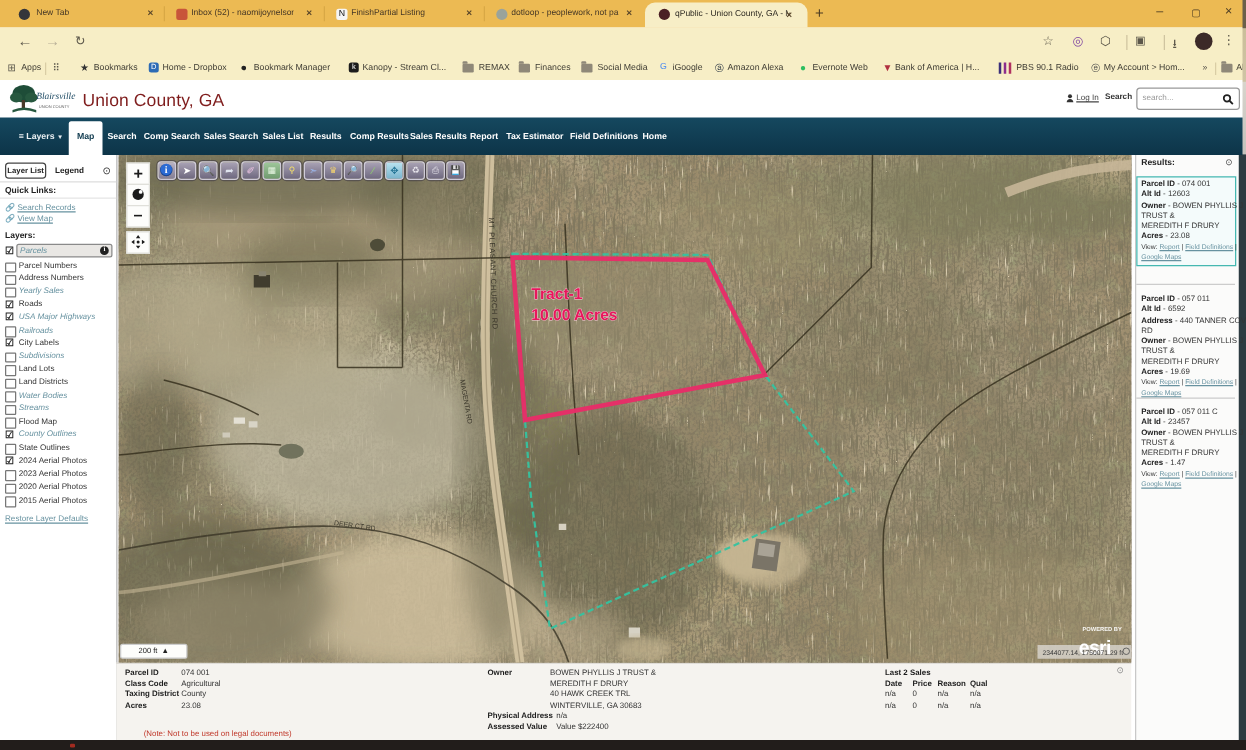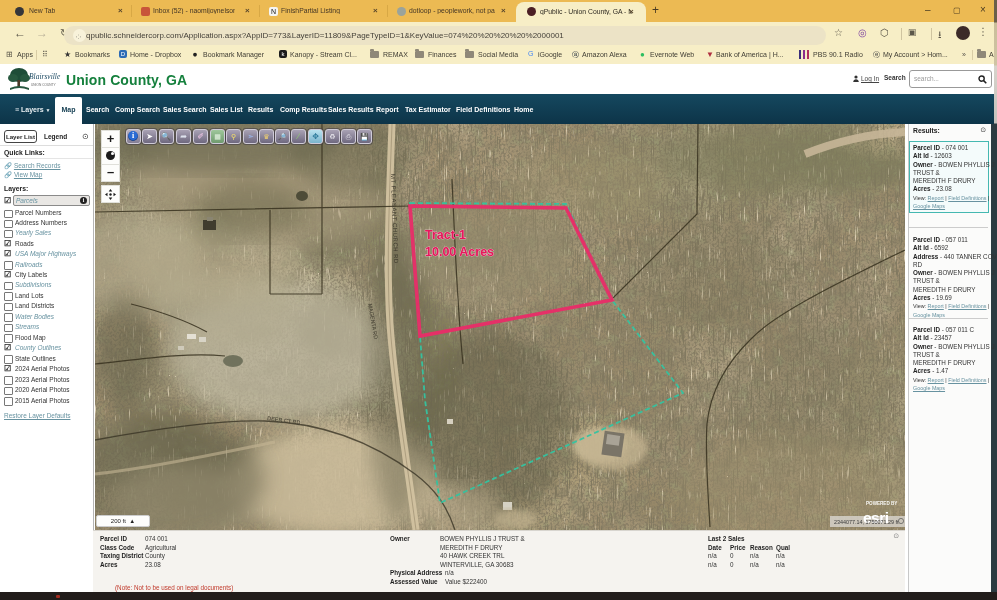--- a/index.html
+++ b/index.html
@@ -20,21 +20,21 @@
 #urlpill{position:absolute;left:64px;top:3.5px;width:762px;height:19px;border-radius:10px;background:#ece3c6}
 #urltxt{position:absolute;left:22px;top:5px;font-size:8px;color:#46423a;white-space:nowrap;overflow:hidden;width:730px}
 
 #bookbar{left:0;top:46px;width:997px;height:18px;background:#f7eec6;border-bottom:1px solid #e9dfb8}
 .bm{position:absolute;top:5px;font-size:7px;color:#3f3c33;white-space:nowrap}
 .bmi{position:absolute;top:4px;font-size:8px}
 .folder{position:absolute;top:4.5px;width:9px;height:7px;background:#8f8878;border-radius:1px}
 .folder:before{content:"";position:absolute;left:0;top:-2px;width:4px;height:2px;background:#8f8878;border-radius:1px 1px 0 0}
 
 #phead{left:0;top:64px;width:997px;height:30px;background:#fff}
-#ptitle{position:absolute;left:66px;top:8px;font-size:14px;color:#15803d;font-weight:bold;letter-spacing:0.1px}
+#ptitle{position:absolute;left:66px;top:8px;font-size:14px;color:#7f1d1d;font-weight:normal;letter-spacing:0.1px}
 #srchbox{position:absolute;left:909px;top:6px;width:81px;height:16px;border:1px solid #999;border-radius:3px;background:#fff}
 
 #nav{left:0;top:94px;width:997px;height:30px;background:linear-gradient(#15485f,#0d3448)}
 .nv{position:absolute;top:12px;font-size:7px;font-weight:bold;color:#fff;white-space:nowrap}
 #mapTab{position:absolute;left:55px;top:3px;width:27px;height:27px;background:#fff;border-radius:2px 2px 0 0}
 #mapTab span{position:absolute;left:0;right:0;top:9px;text-align:center;font-size:7px;font-weight:bold;color:#123c50}
 
 #sidebar{left:0;top:124px;width:93px;height:468px;background:#fff;border-right:1px solid #b5b5b5}
 #results{left:908px;top:124px;width:82px;height:468px;background:#fbfbfa;border-left:1px solid #c8c8c8}
 #rightstrip{left:991px;top:124px;width:6px;height:476px;background:#2c3b41}
@@ -93,25 +93,20 @@
   <span class="winbtn" style="left:652px;top:3px;font-size:12px;color:#4a3b22">+</span>
   <span class="winbtn" style="left:925px">–</span>
   <span class="winbtn" style="left:953px;font-size:8px;top:6px">▢</span>
   <span class="winbtn" style="left:980px">×</span>
 </div>
 
 <div class="abs" id="toolbar">
   <span class="tbi" style="left:14px">←</span>
   <span class="tbi" style="left:36px;color:#b9b098">→</span>
   <span class="tbi" style="left:60px;font-size:10px;top:5px">↻</span>
-  <div id="urlpill">
-    <span style="position:absolute;left:9px;top:3px;width:13px;height:13px;border-radius:50%;background:#f8f2da"></span>
-    <span style="position:absolute;left:12px;top:7px;font-size:6px;color:#555">⁘</span>
-    <span id="urltxt">qpublic.schneidercorp.com/Application.aspx?AppID=773&amp;LayerID=11809&amp;PageTypeID=1&amp;KeyValue=074%20%20%20%20%2000001</span>
-  </div>
   <span class="tbi" style="left:834px;top:5px;font-size:10px">☆</span>
   <span class="tbi" style="left:858px;top:5px;font-size:10px;color:#7b3fa0">◎</span>
   <span class="tbi" style="left:880px;top:5px;font-size:10px">⬡</span>
   <span style="position:absolute;left:901px;top:6px;width:1px;height:12px;background:#cfc4a0"></span>
   <span class="tbi" style="left:908px;top:5px;font-size:9px">▣</span>
   <span style="position:absolute;left:931px;top:6px;width:1px;height:12px;background:#cfc4a0"></span>
   <span class="tbi" style="left:938px;top:5px;font-size:10px">⭳</span>
   <span style="position:absolute;left:956px;top:4px;width:14px;height:14px;border-radius:50%;background:#3c2a28"></span>
   <span class="tbi" style="left:978px;top:4px;font-size:10px">⋮</span>
 </div>

